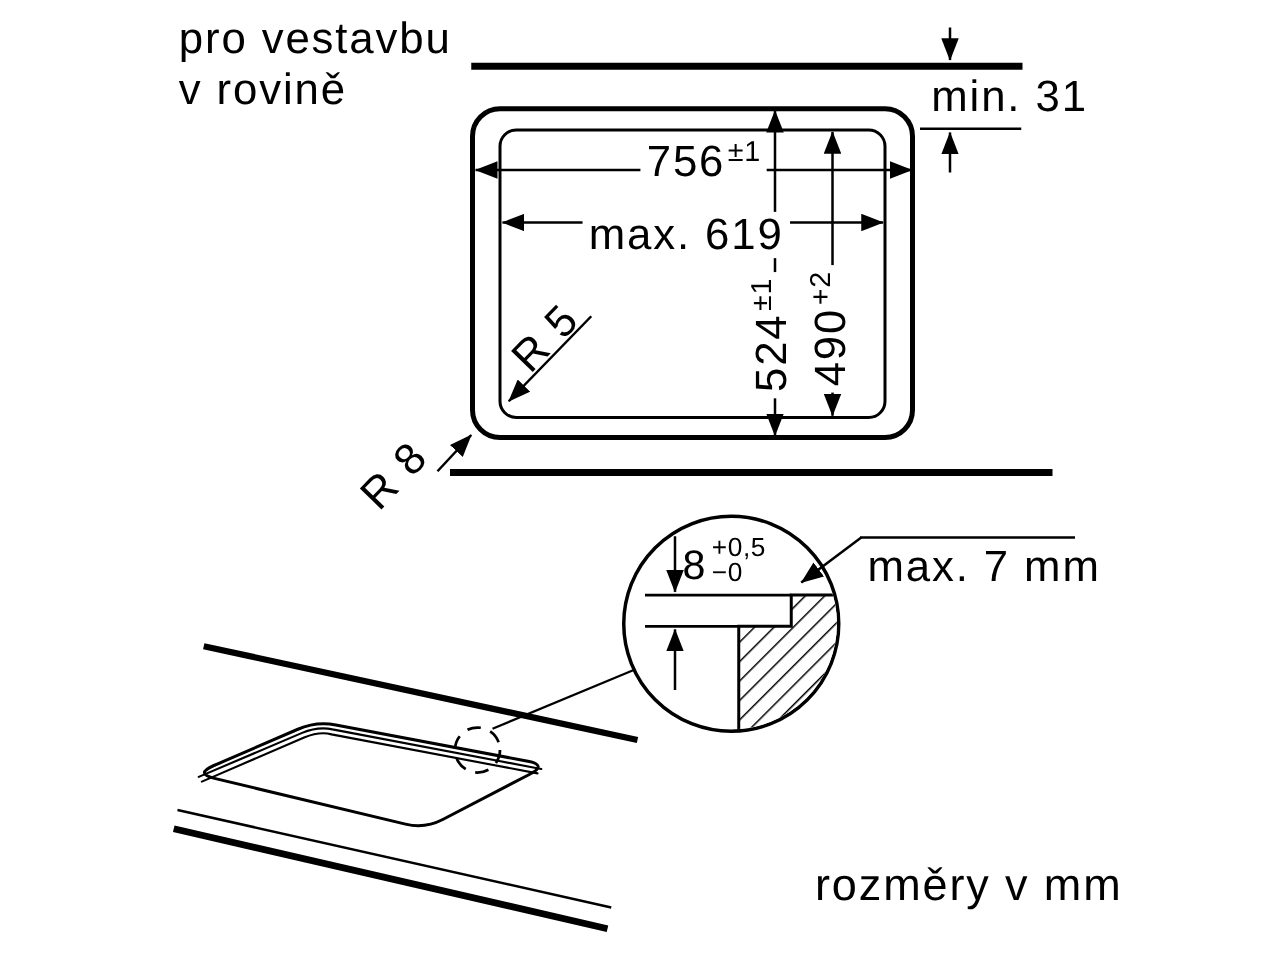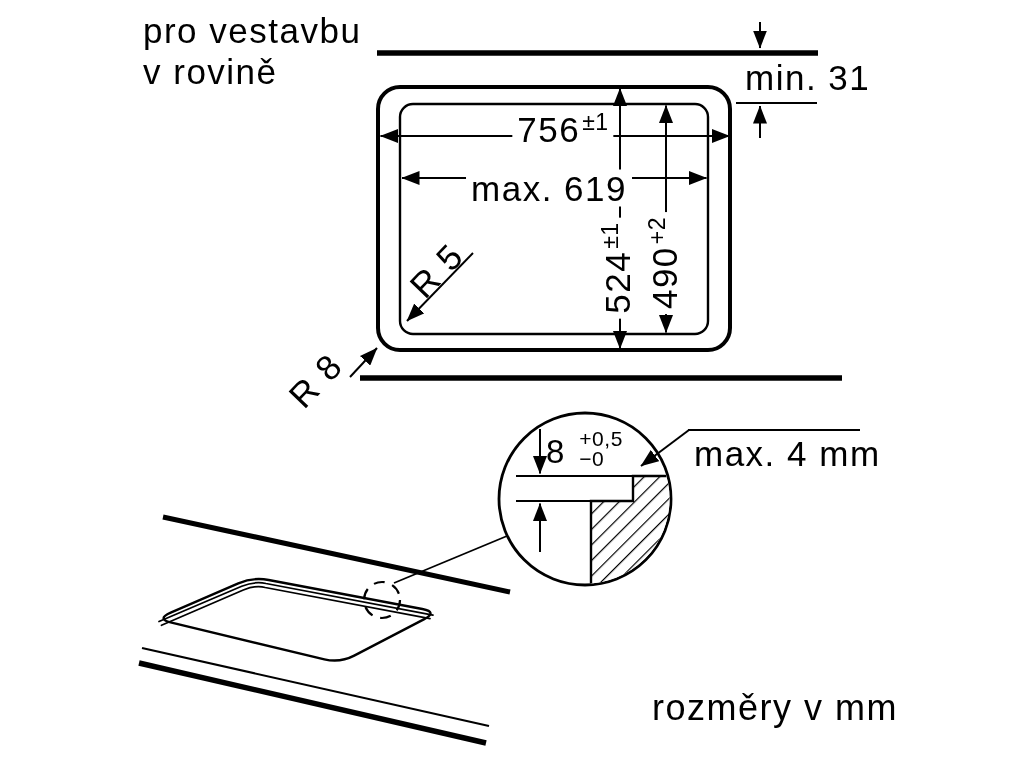--- a/index.html
+++ b/index.html
@@ -7,21 +7,21 @@
           font-family:"Liberation Sans","DejaVu Sans",sans-serif;color:#000;}
   svg{position:absolute;left:0;top:0;}
   .lbl{position:absolute;white-space:nowrap;font-size:35px;letter-spacing:1.5px;line-height:1.1;color:#000;}
   .dim{background:#ffffff;padding:0 5px;}
   .ctr{transform:translate(-50%,-50%);}
   .rot90{transform:translate(-50%,-50%) rotate(-90deg);}
   .rot45{transform:translate(-50%,-50%) rotate(-46deg);}
   .sup{font-size:23px;position:relative;top:-12px;letter-spacing:0.5px;margin-left:2px;}
   .twoline{text-align:center;line-height:37px;}
   .tolstack{display:inline-block;vertical-align:top;font-size:21px;line-height:20px;letter-spacing:0.5px;
-            text-align:left;margin-left:14px;margin-top:-5px;}
+            text-align:left;margin-left:4px;margin-top:-5px;}
   .depthlbl{display:flex;align-items:flex-start;font-size:33px;letter-spacing:1px;}
 </style>
 </head>
 <body>
 
 <div class="canvas">
 
   <svg width="1024" height="768" viewBox="0 0 1024 768">
     <defs>
       <marker id="ah" markerUnits="userSpaceOnUse" markerWidth="18" markerHeight="14" viewBox="0 0 18 14" refX="17.5" refY="7" orient="auto-start-reverse">
@@ -104,17 +104,17 @@
   <div class="lbl rot45" style="left:316px;top:381px;">R 8</div>
 
   <div class="lbl depthlbl" style="left:546px;top:434px;">
     <span>8</span>
     <span class="tolstack">
       <div>+0,5</div>
       <div>−0</div>
     </span>
   </div>
 
-  <div class="lbl" style="left:694px;top:435px;">max. 4 mm</div>
+  <div class="lbl" style="left:694px;top:435px;">max. 7 mm</div>
 
   <div class="lbl" style="left:652px;top:688px;font-size:36px;">rozměry v mm</div>
 
 </div>
 
 </body></html>

